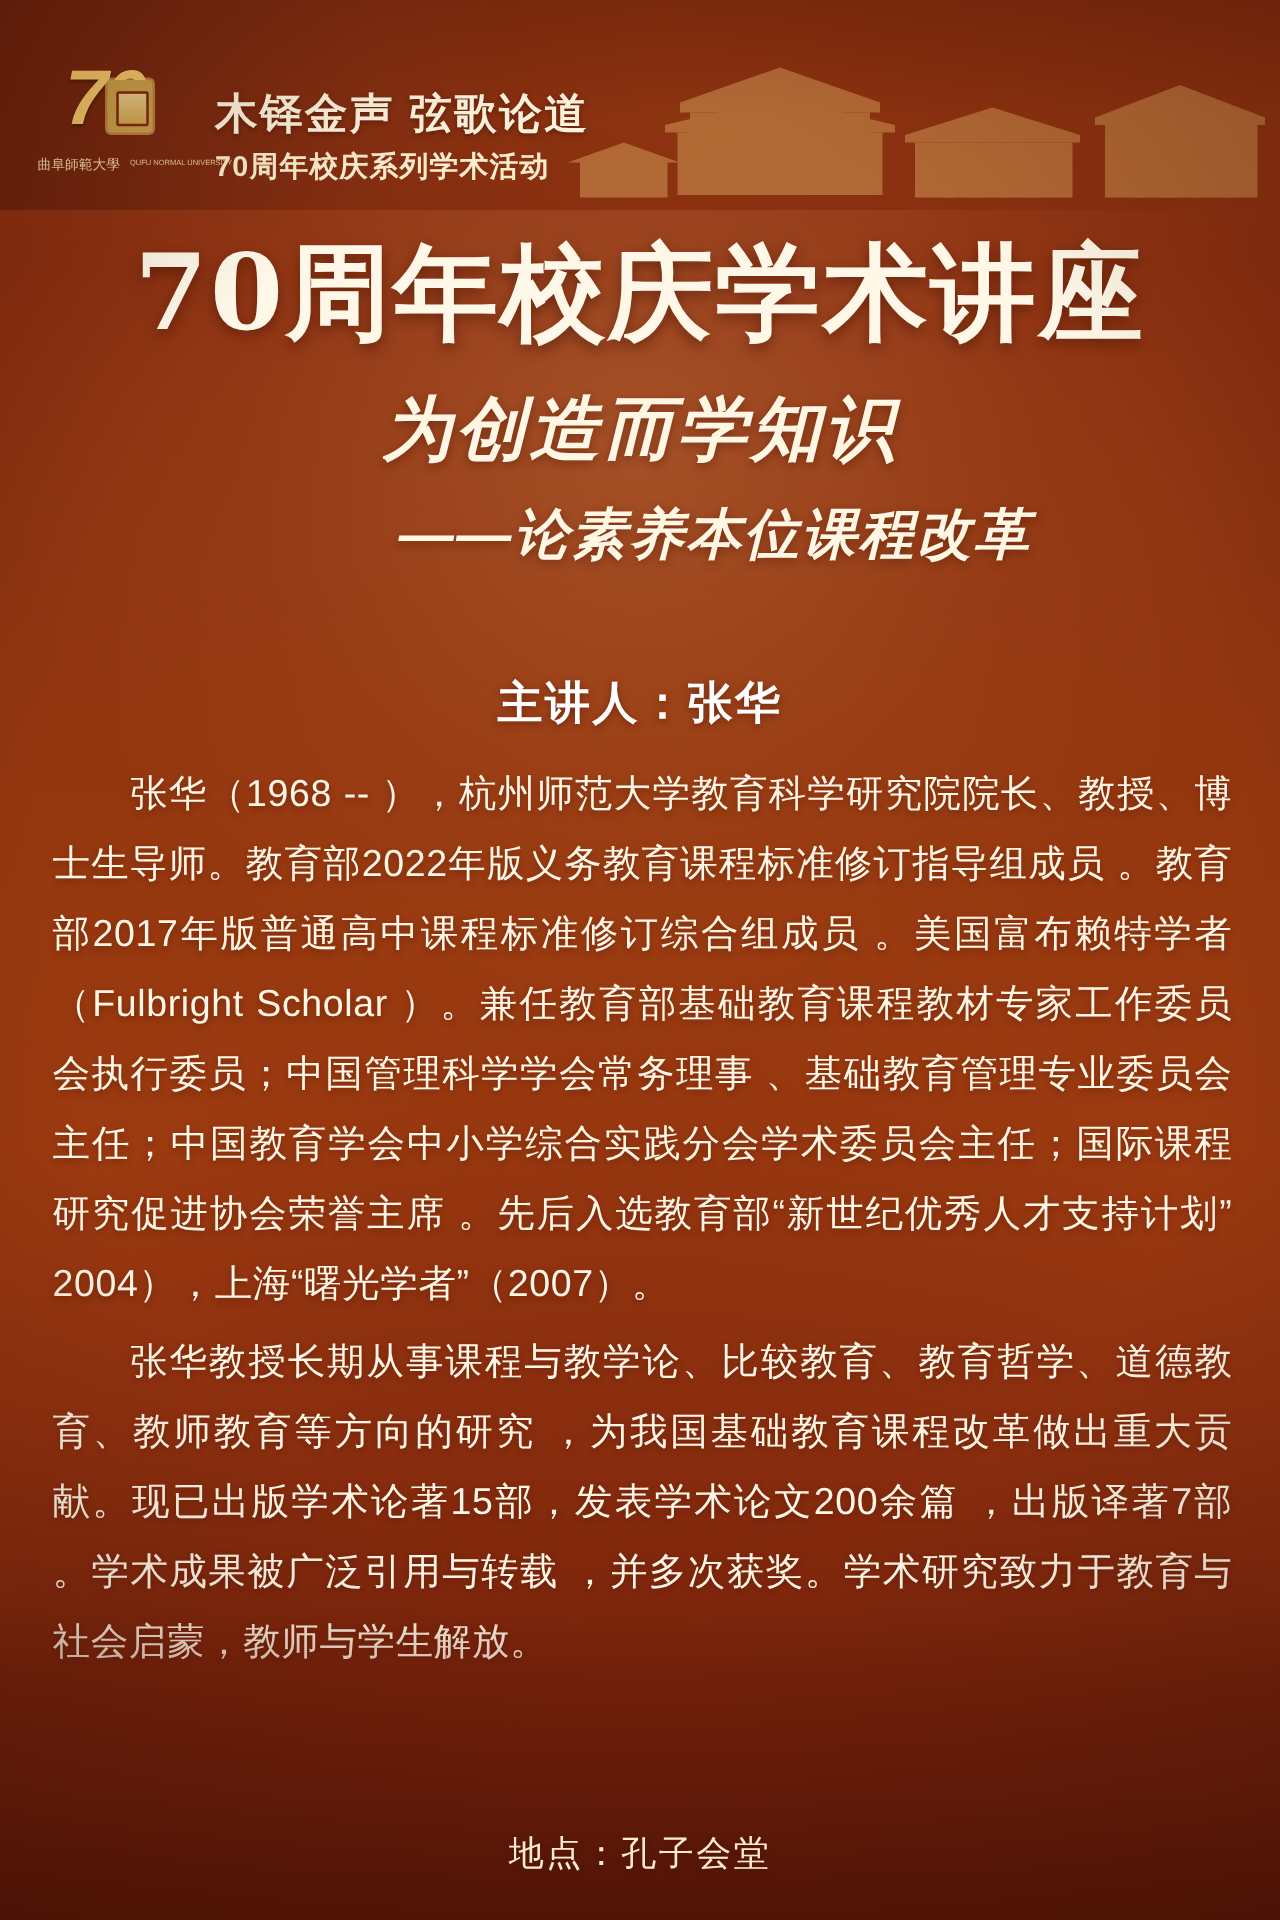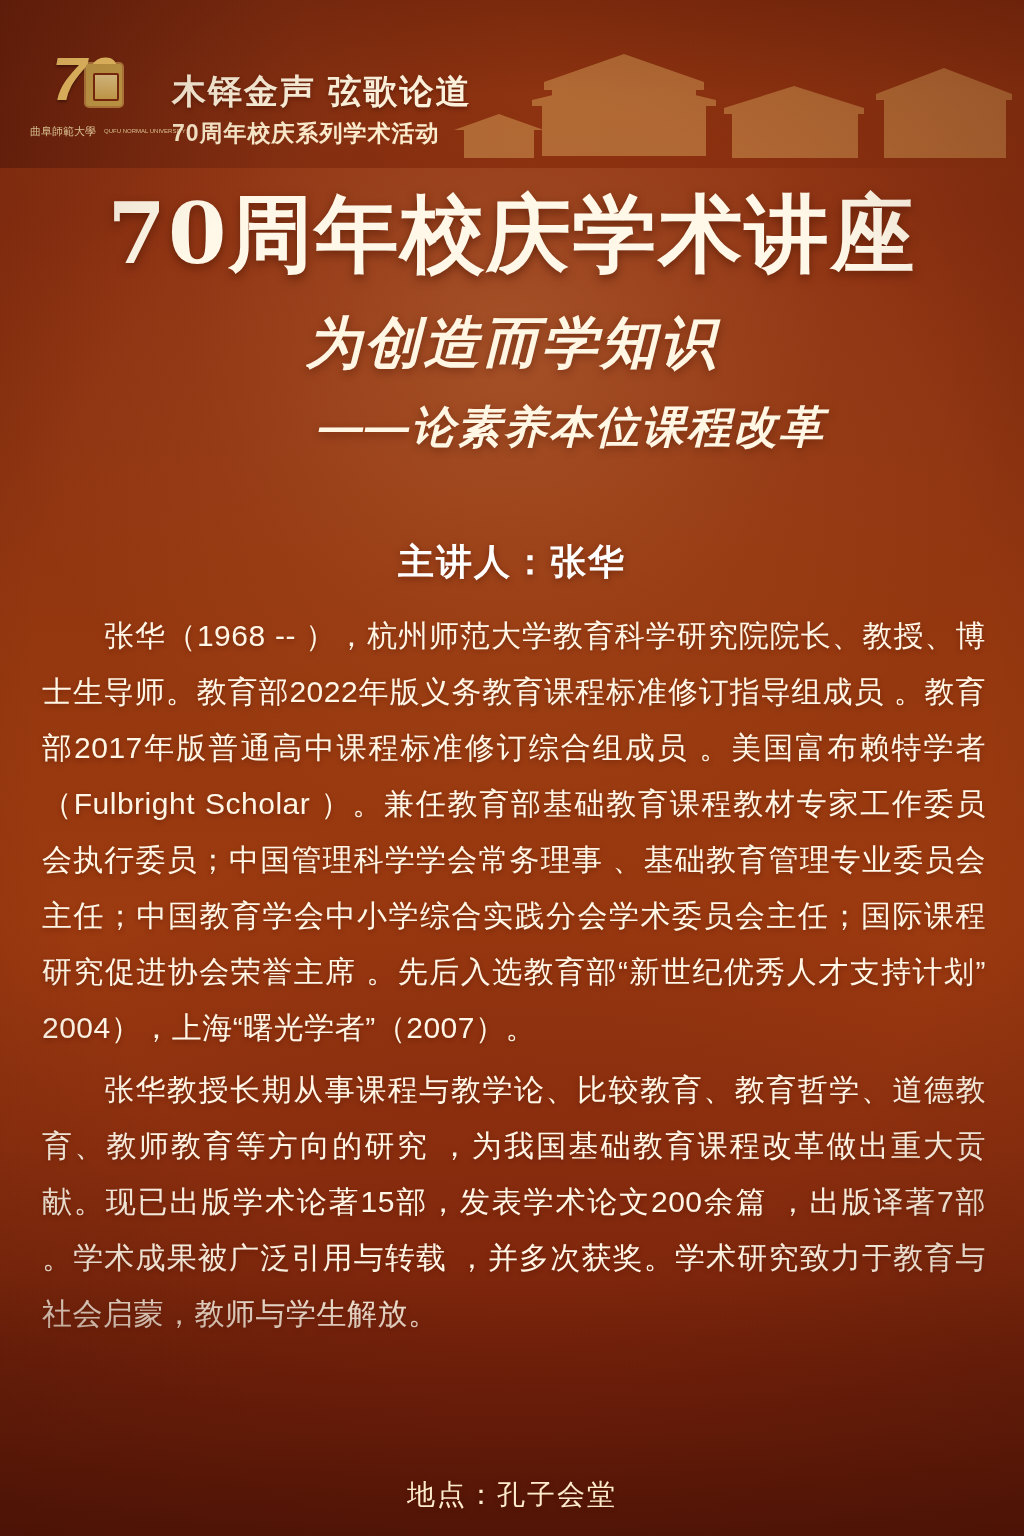--- a/index.html
+++ b/index.html
@@ -173,21 +173,21 @@
     letter-spacing: 0.5px;
     text-align: justify;
     text-shadow: 0 2px 5px rgba(70,18,0,0.40);
   }
   .bio p {
     margin: 0 0 6px 0;
     text-indent: 62px;
   }
   .footer {
     position: absolute;
-    left: 0; bottom: 18px;
+    left: 0; bottom: 30px;
     width: 1024px;
     text-align: center;
   }
   .footer .line {
     font-size: 28px;
     color: #ffeccd;
     letter-spacing: 2px;
     line-height: 46px;
     text-shadow: 0 2px 5px rgba(70,18,0,0.45);
   }

